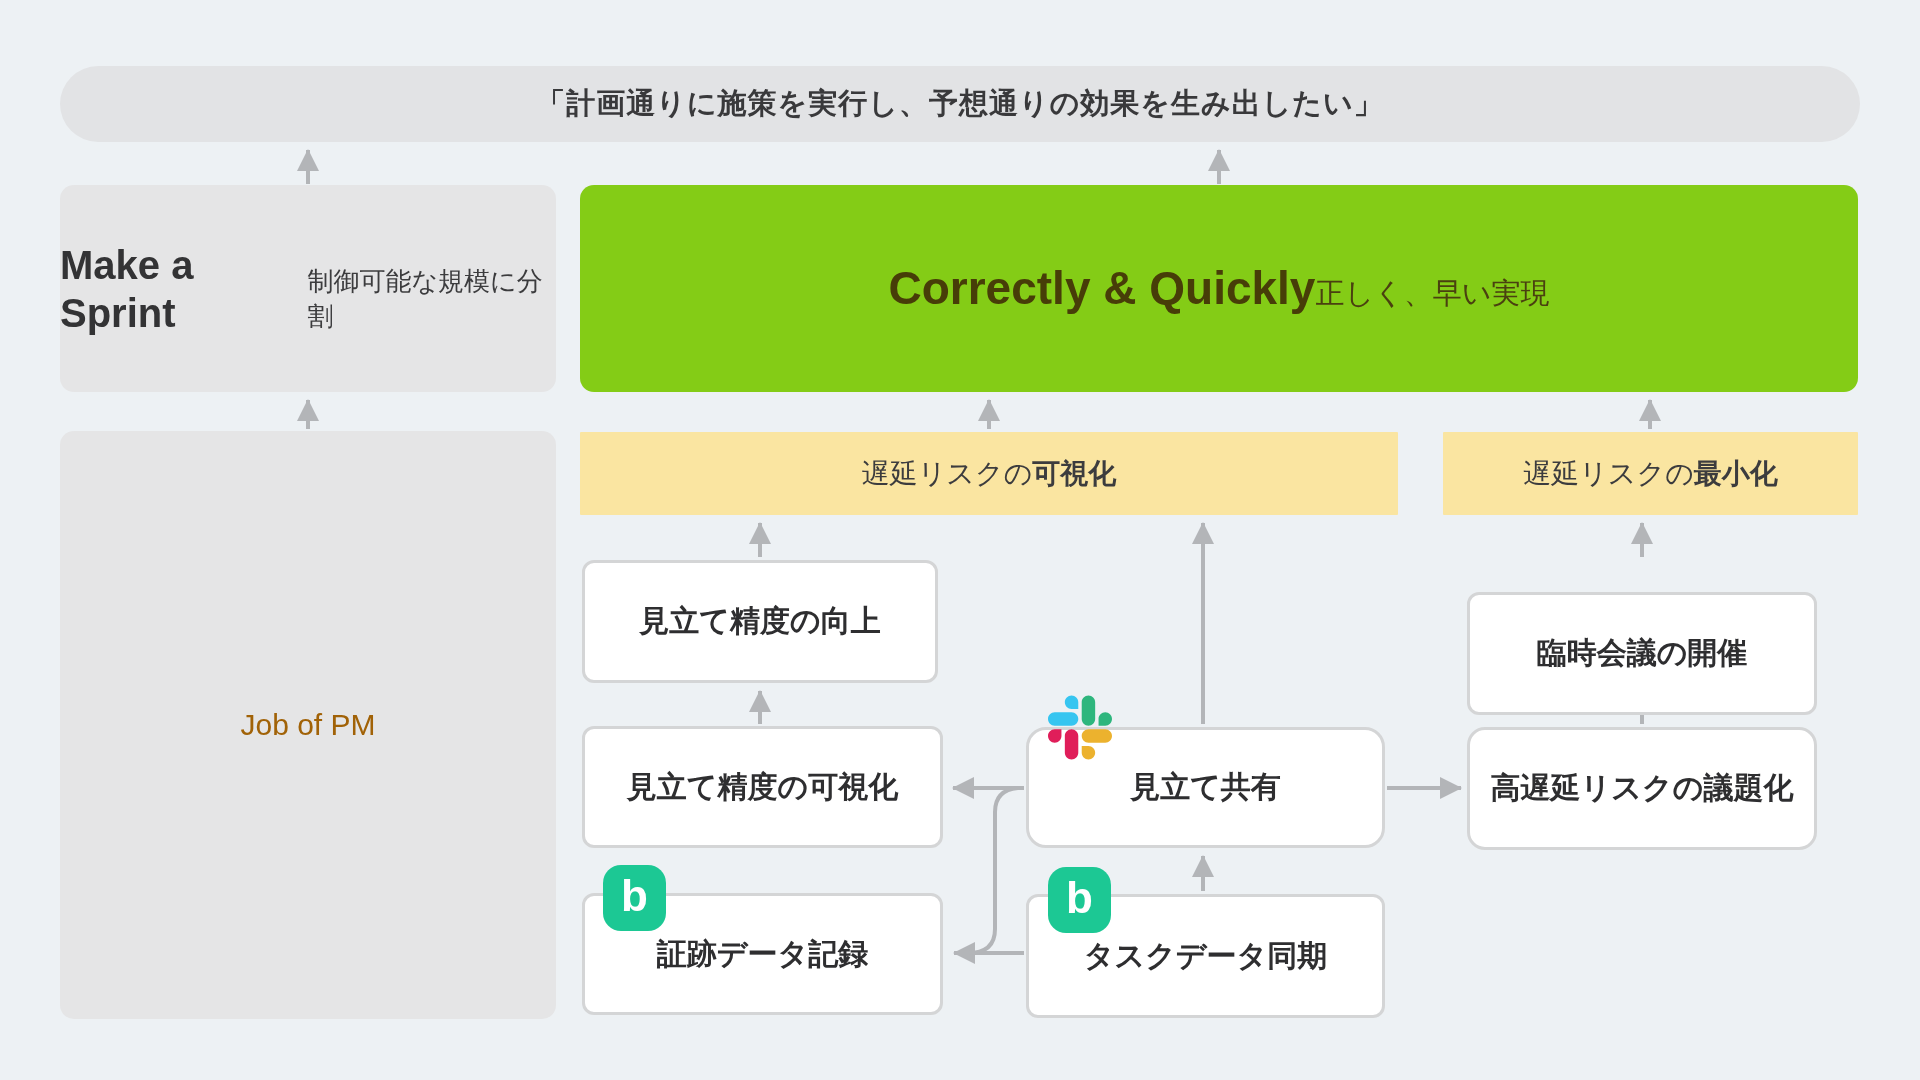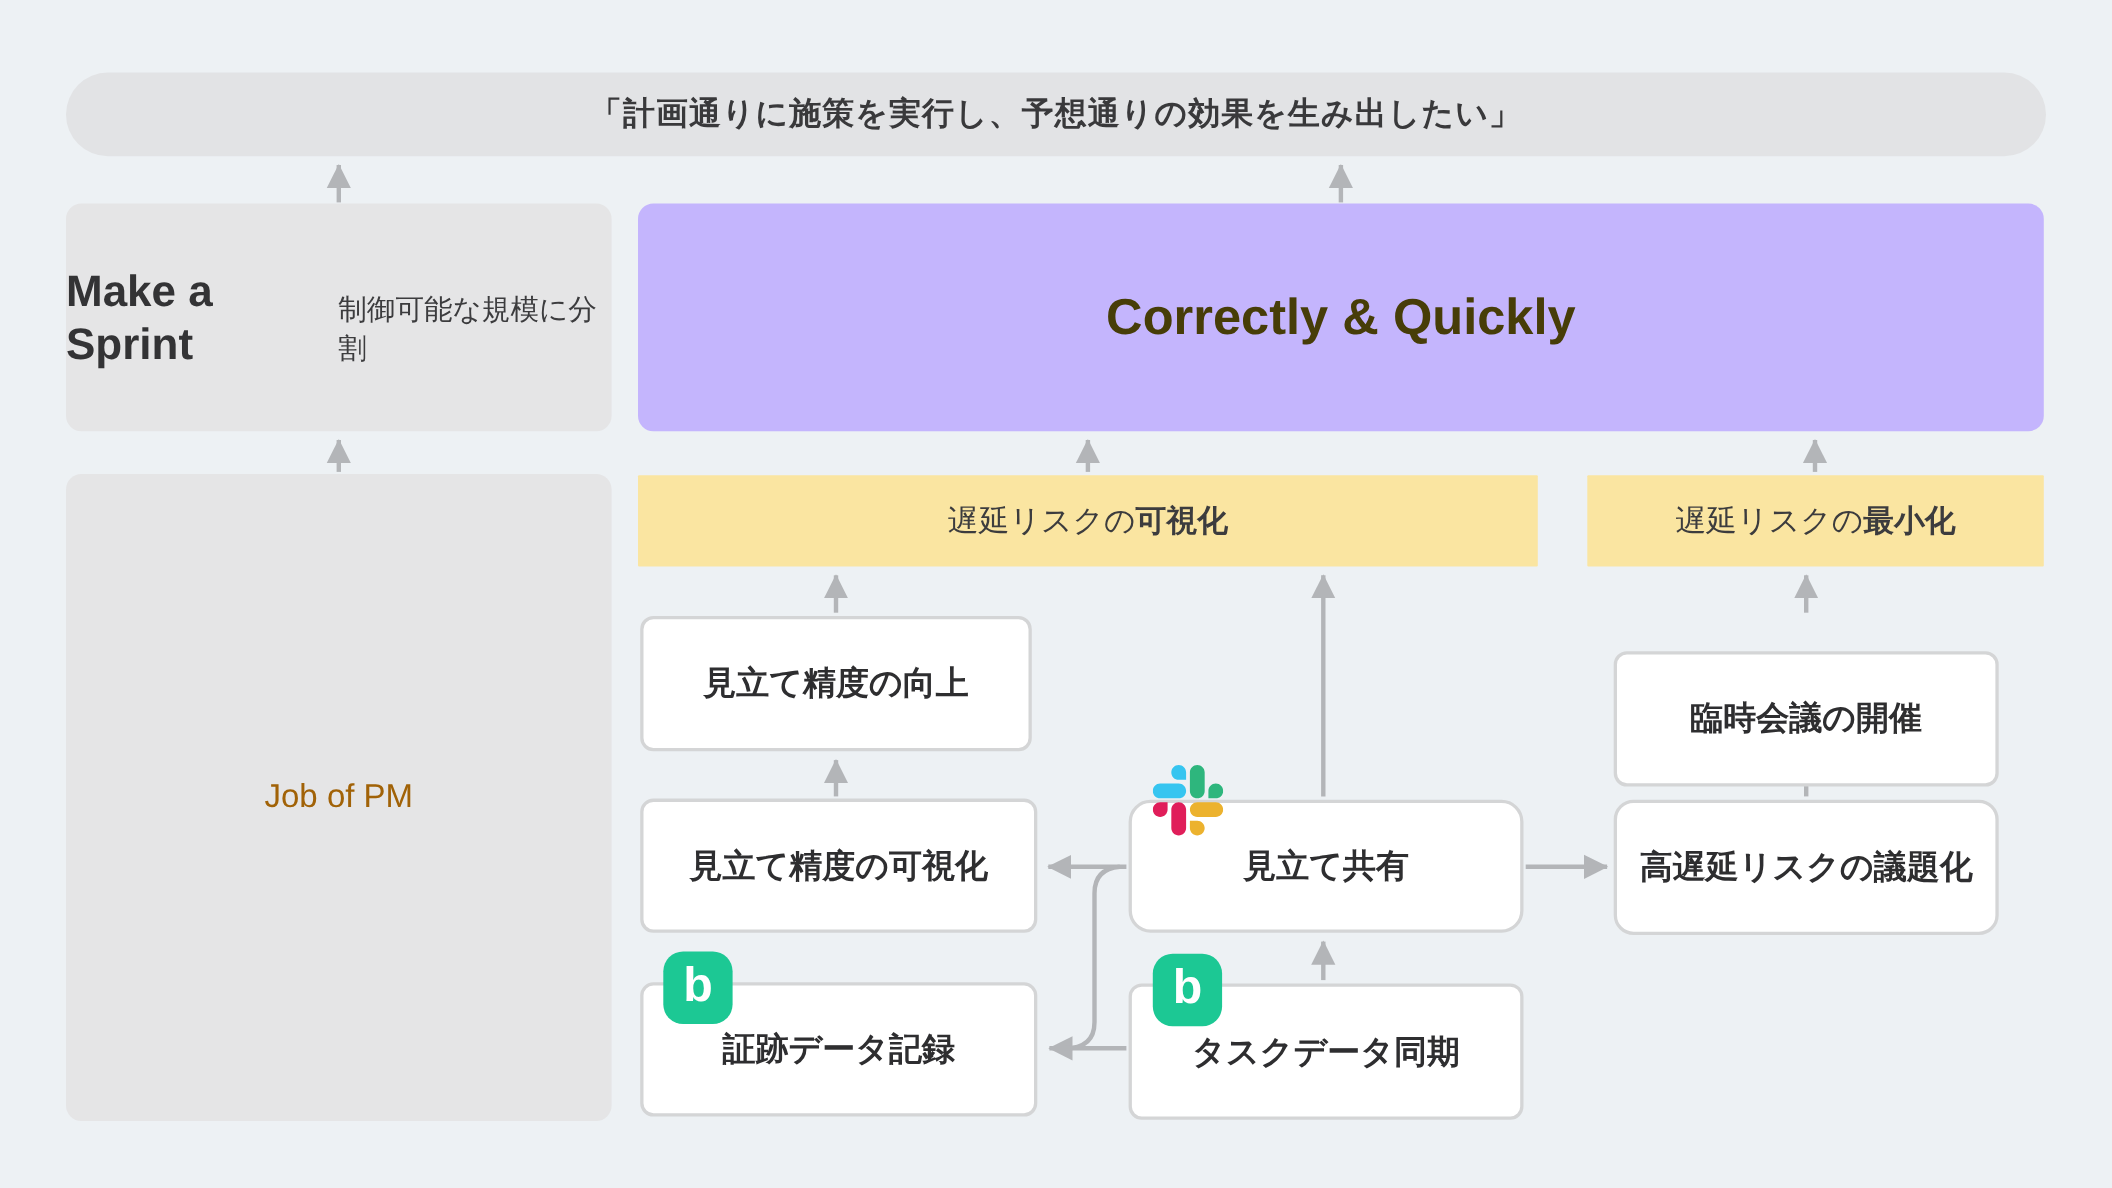--- a/index.html
+++ b/index.html
@@ -15,21 +15,21 @@
     left:60px;top:66px;width:1800px;height:76px;border-radius:38px;background:#e2e3e5;
     font-size:29px;font-weight:bold;color:#39393b;letter-spacing:1px;
   }
   .gray-box{background:#e5e5e6;border-radius:14px;}
   .sprint-box{left:60px;top:185px;width:496px;height:207px;}
   .sprint-title{font-size:40px;font-weight:bold;color:#333335;line-height:1.2;}
   .sprint-sub{font-size:26px;color:#3c3c3e;margin-top:20px;}
   .jobpm-box{left:60px;top:431px;width:496px;height:588px;font-size:30px;color:#a16207;}
 
   .cq-box{
-    left:580px;top:185px;width:1278px;height:207px;border-radius:14px;background:#c4b5fd;
+    left:580px;top:185px;width:1278px;height:207px;border-radius:14px;background:#84cc16;
   }
   .cq-title{font-size:46px;font-weight:bold;color:#473d08;line-height:1.2;}
   .cq-sub{font-size:29px;color:#4a4010;margin-top:10px;}
 
   .lightyellow{
     background:#fae5a1;border-radius:1px;font-size:28px;color:#3c3c3e;
   }
   .ly1{left:580px;top:432px;width:818px;height:83px;}
   .ly2{left:1443px;top:432px;width:415px;height:83px;}
   .lightyellow b{font-weight:bold;}
@@ -95,20 +95,21 @@
     <div class="sprint-title">Make a Sprint</div>
     <div class="sprint-sub">制御可能な規模に分割</div>
   </div>
 
   <div class="abs center gray-box jobpm-box">
     <span>Job of PM</span>
   </div>
 
   <div class="abs col cq-box">
     <div class="cq-title">Correctly &amp; Quickly</div>
+    <div class="cq-sub">正しく、早い実現</div>
   </div>
 
   <div class="abs center lightyellow ly1">
     <span>遅延リスクの</span>
       <b>可視化</b>
   </div>
   <div class="abs center lightyellow ly2">
     <span>遅延リスクの</span>
       <b>最小化</b>
   </div>

